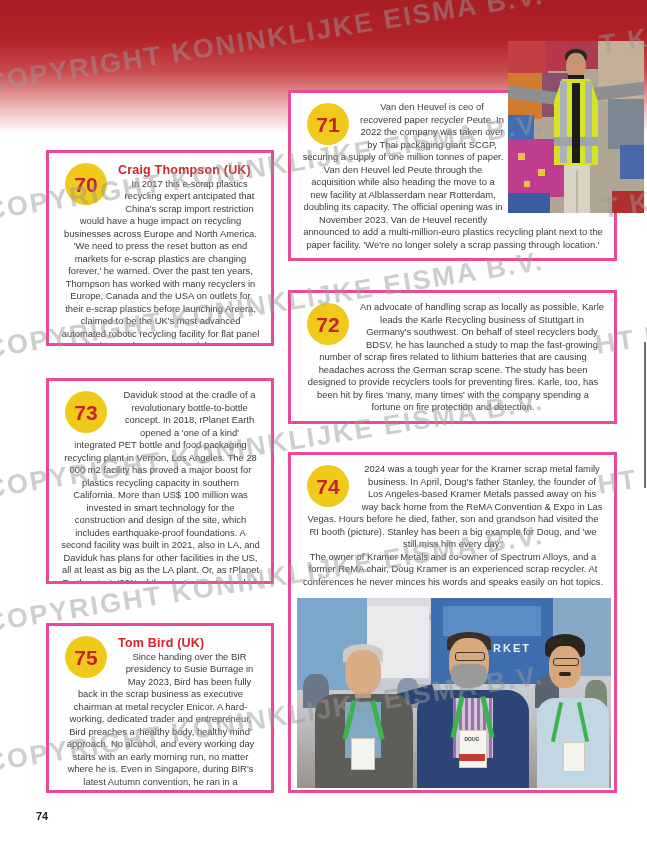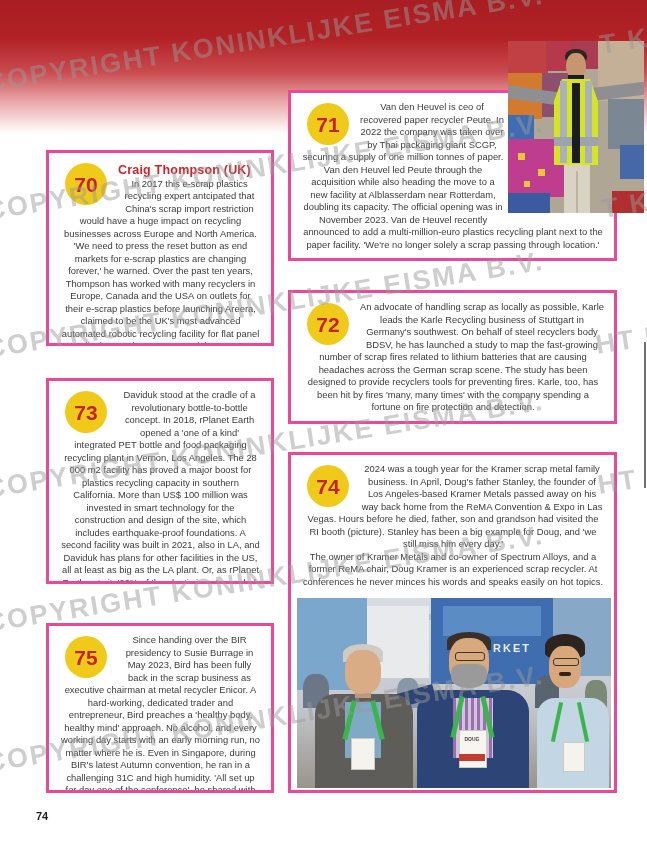--- a/index.html
+++ b/index.html
@@ -163,20 +163,21 @@
   </div>
 
   <div class="pbox b74">
     <div class="badge">74</div>
     <div class="ptext">2024 was a tough year for the Kramer scrap metal family business. In April, Doug's father Stanley, the founder of Los Angeles-based Kramer Metals passed away on his way back home from the ReMA Convention &amp; Expo in Las Vegas. Hours before he died, father, son and grandson had visited the RI booth (picture). Stanley has been a big example for Doug, and 'we still miss him every day.'</div>
     <div class="ptext">The owner of Kramer Metals and co-owner of Spectrum Alloys, and a former ReMA chair, Doug Kramer is an experienced scrap recycler. At conferences he never minces his words and speaks easily on hot topics.</div>
   </div>
 
   <div class="pbox b75">
     <div class="badge">75</div>
+    <div class="ptitle">Tom Bird (UK)</div>
     <div class="ptext">Since handing over the BIR presidency to Susie Burrage in May 2023, Bird has been fully back in the scrap business as executive chairman at metal recycler Enicor. A hard-working, dedicated trader and entrepreneur, Bird preaches a 'healthy body, healthy mind' approach. No alcohol, and every working day starts with an early morning run, no matter where he is. Even in Singapore, during BIR's latest Autumn convention, he ran in a challenging 31C and high humidity. 'All set up for day one of the conference', he shared with his followers on LinkedIn.</div>
   </div>
 
   <div class="photo1">
     <div class="blk p1-r1"></div>
     <div class="blk p1-r2"></div>
     <div class="blk p1-r3"></div>
     <div class="blk p1-r4"></div>
     <div class="blk p1-r11"></div>
     <div class="blk p1-r5"></div>

